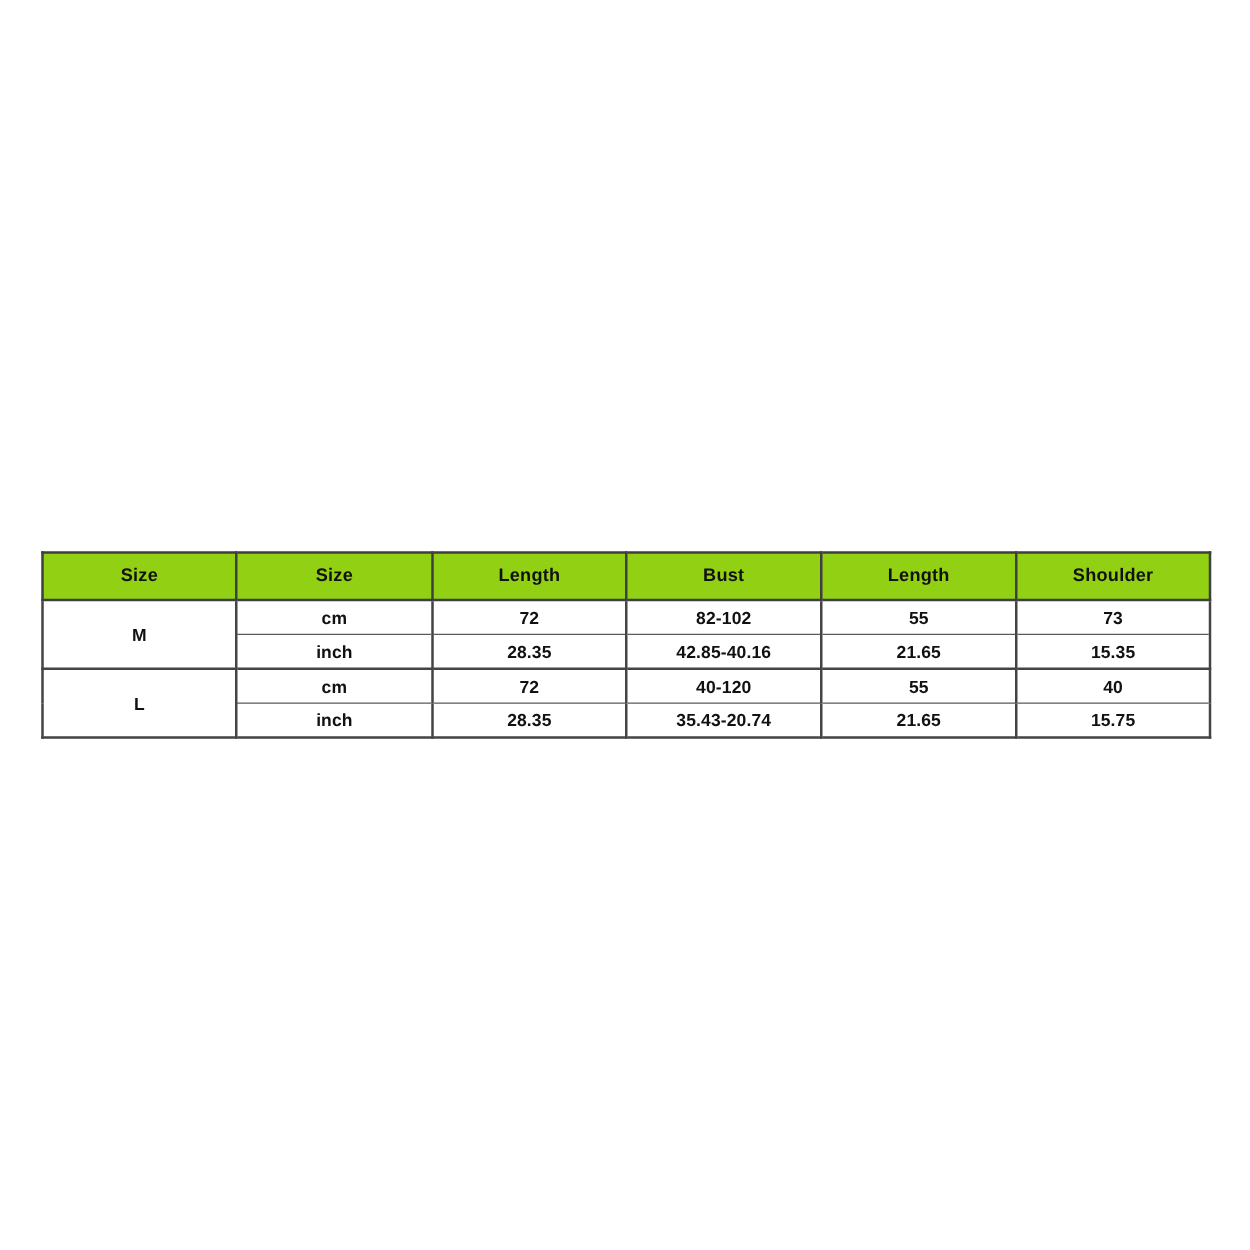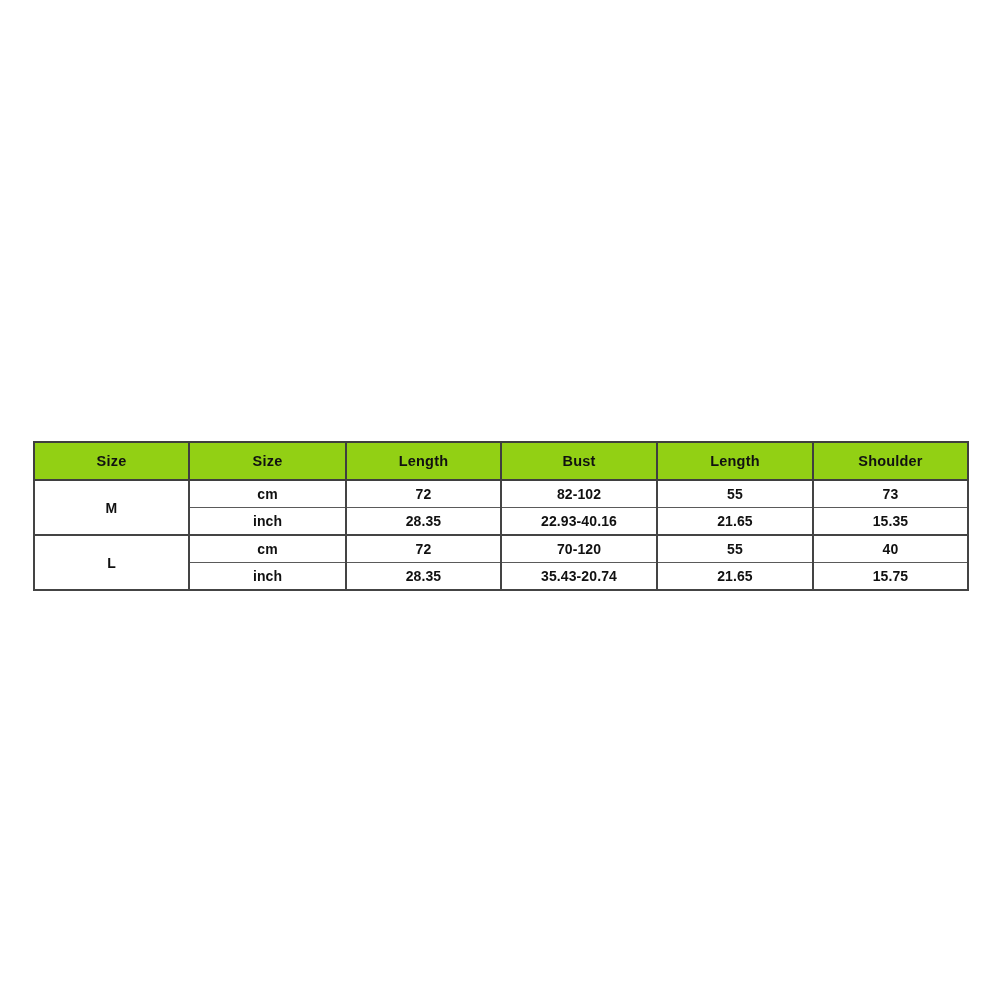--- a/index.html
+++ b/index.html
@@ -122,30 +122,30 @@
           <td class="inner-div">cm</td>
           <td class="inner-div">72</td>
           <td class="inner-div">82-102</td>
           <td class="inner-div">55</td>
           <td class="inner-div">73</td>
         </tr>
 
         <tr class="unit-inch">
           <td class="inner-div">inch</td>
           <td class="inner-div">28.35</td>
-          <td class="inner-div">22.93-40.16</td>
+          <td class="inner-div">42.85-40.16</td>
           <td class="inner-div">21.65</td>
           <td class="inner-div">15.35</td>
         </tr>
 
         <tr class="unit-cm">
           <td class="size-cell" rowspan="2">L</td>
           <td class="inner-div">cm</td>
           <td class="inner-div">72</td>
-          <td class="inner-div">70-120</td>
+          <td class="inner-div">40-120</td>
           <td class="inner-div">55</td>
           <td class="inner-div">40</td>
         </tr>
 
         <tr class="unit-inch">
           <td class="inner-div">inch</td>
           <td class="inner-div">28.35</td>
           <td class="inner-div">35.43-20.74</td>
           <td class="inner-div">21.65</td>
           <td class="inner-div">15.75</td>

